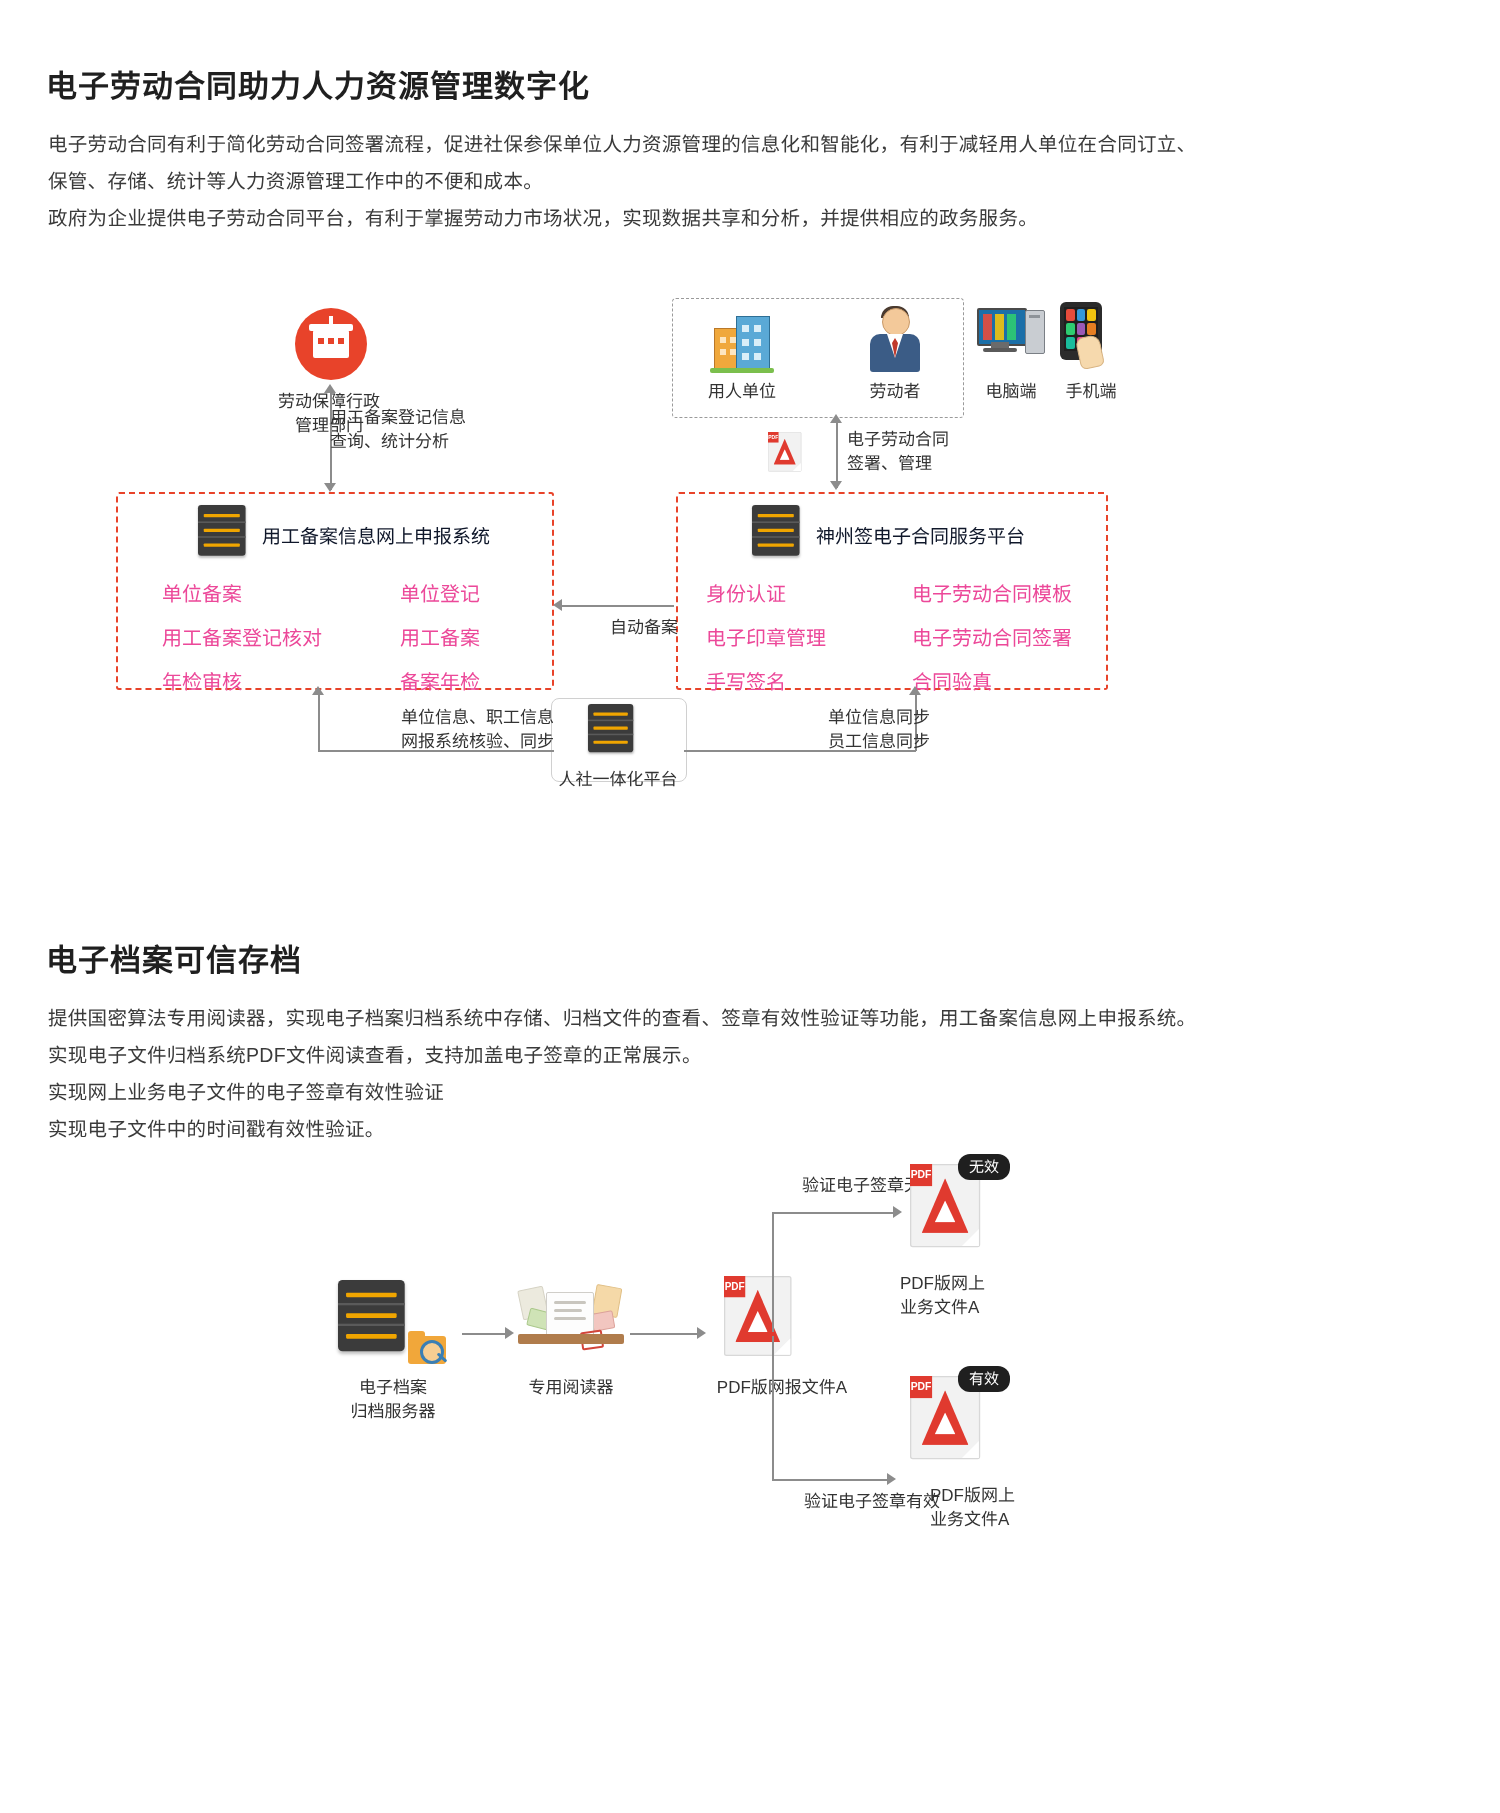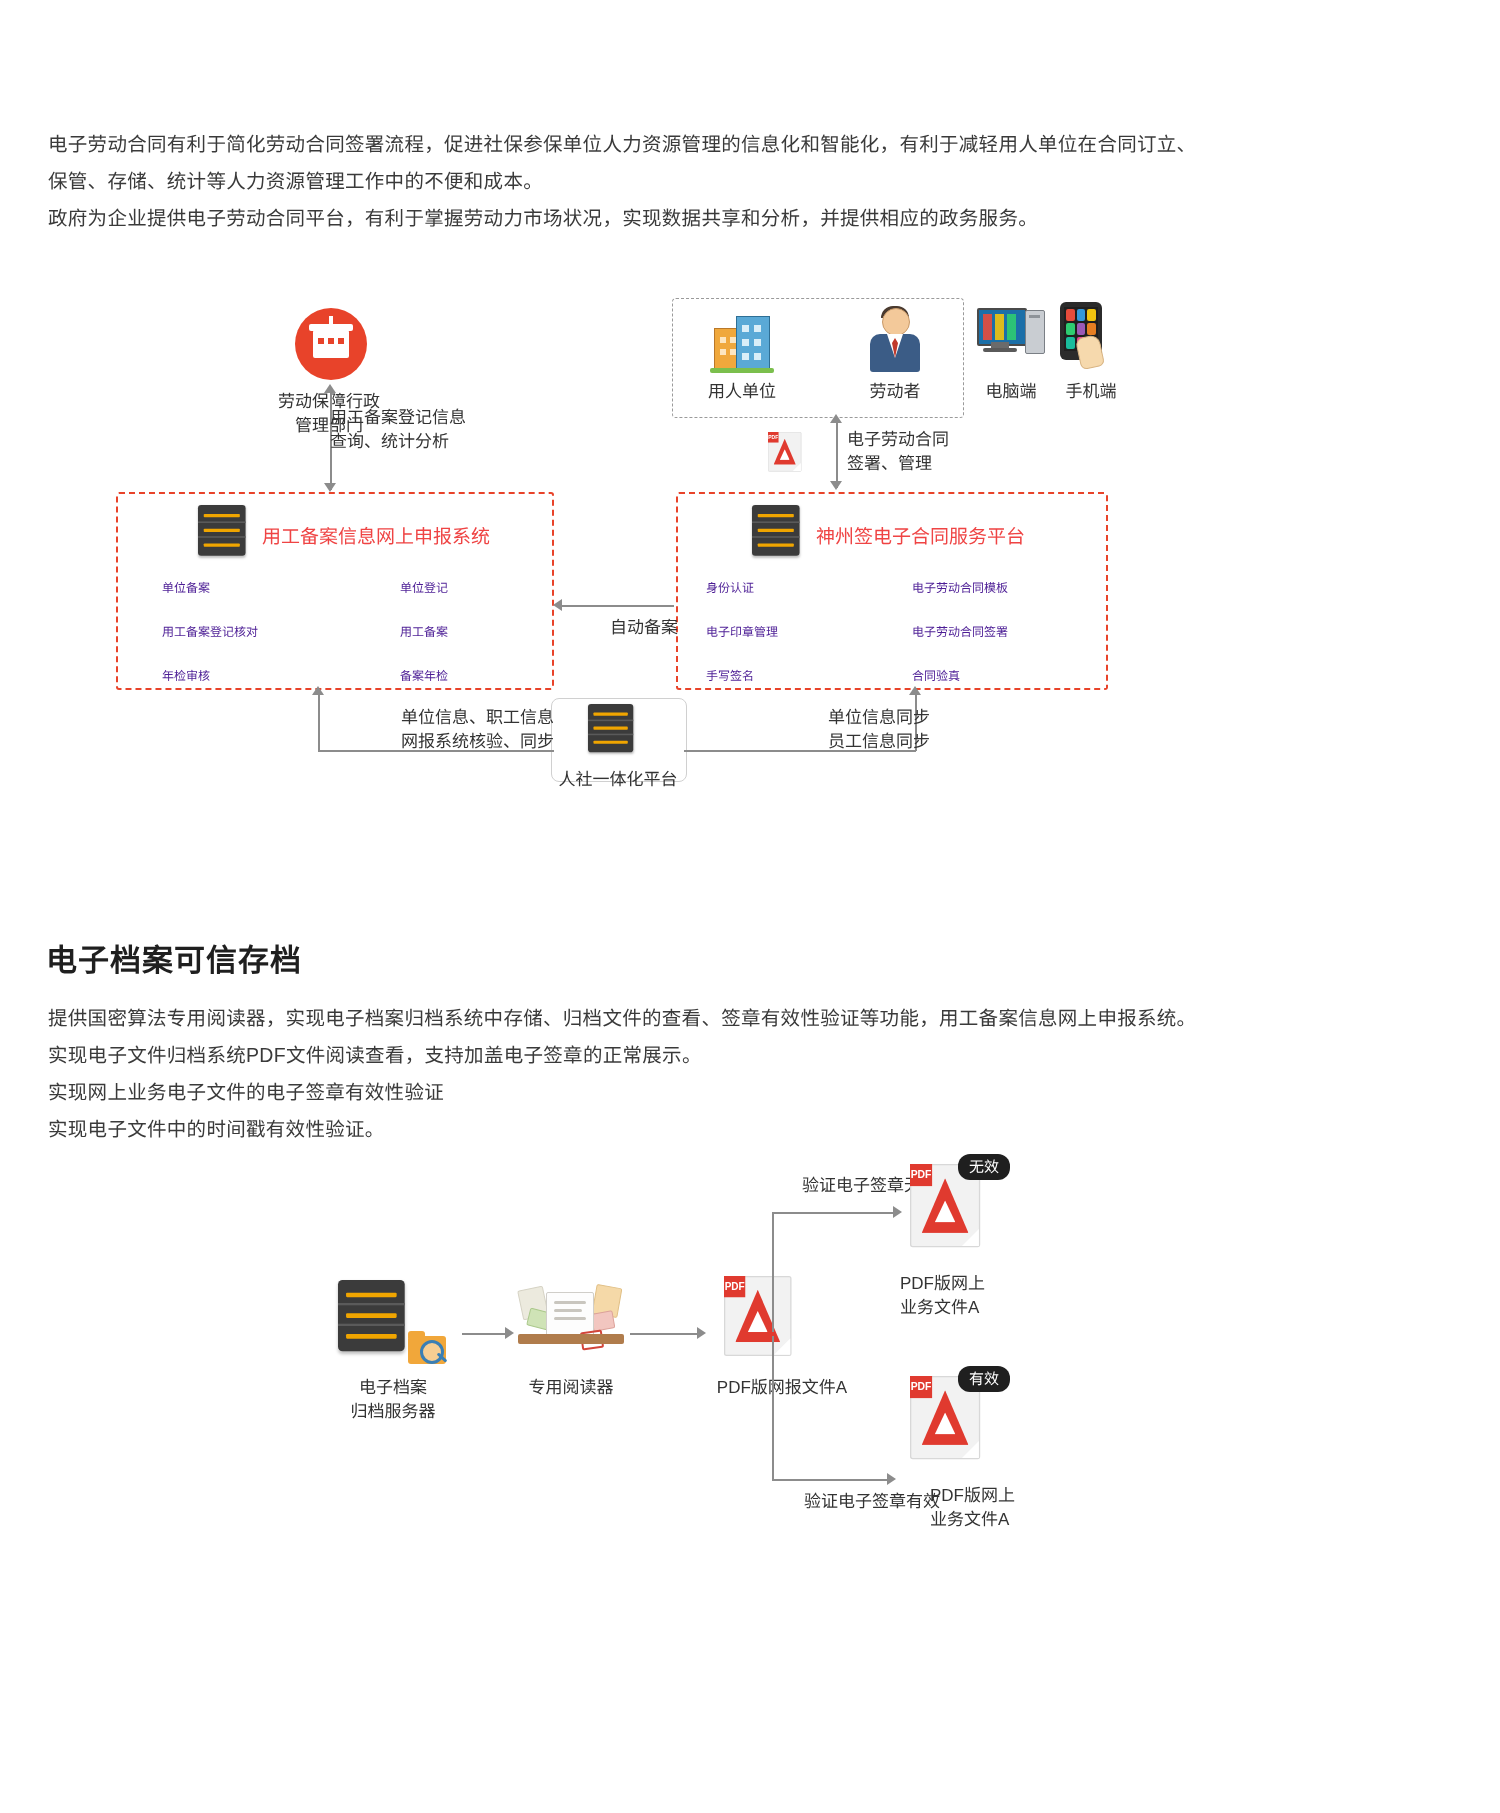--- a/index.html
+++ b/index.html
@@ -68,27 +68,27 @@
   .red-box {
     position: absolute;
     border: 2px dashed #e8432a;
     border-radius: 3px;
     background: #fff;
   }
   .box-title {
     position: absolute;
     font-size: 19px;
     font-weight: 500;
-    color: #ef4444;
+    color: #0f172a;
     white-space: nowrap;
   }
   .box-item {
     position: absolute;
-    font-size: 12px;
-    color: #4c1d95;
+    font-size: 20px;
+    color: #ec4899;
     white-space: nowrap;
   }
 
   
   .grey-box {
     position: absolute;
     border: 1.5px dashed #9a9a9a;
     border-radius: 4px;
   }
 
@@ -468,20 +468,21 @@
     border: 1.5px solid #d0d0d0;
     border-radius: 8px;
     background: #fff;
   }
 </style>
 </head>
 <body>
 
 <div class="page">
 
+  <h1 class="section-title" id="title-1">电子劳动合同助力人力资源管理数字化</h1>
 
   <div class="body-text" id="intro-1">
     <p>电子劳动合同有利于简化劳动合同签署流程，促进社保参保单位人力资源管理的信息化和智能化，有利于减轻用人单位在合同订立、保管、存储、统计等人力资源管理工作中的不便和成本。</p>
     <p>政府为企业提供电子劳动合同平台，有利于掌握劳动力市场状况，实现数据共享和分析，并提供相应的政务服务。</p>
   </div>
 
   <div id="diagram1">
 
     <div class="icon-wrap" style="left:295px; top:28px;">
       <div class="circle-badge">

